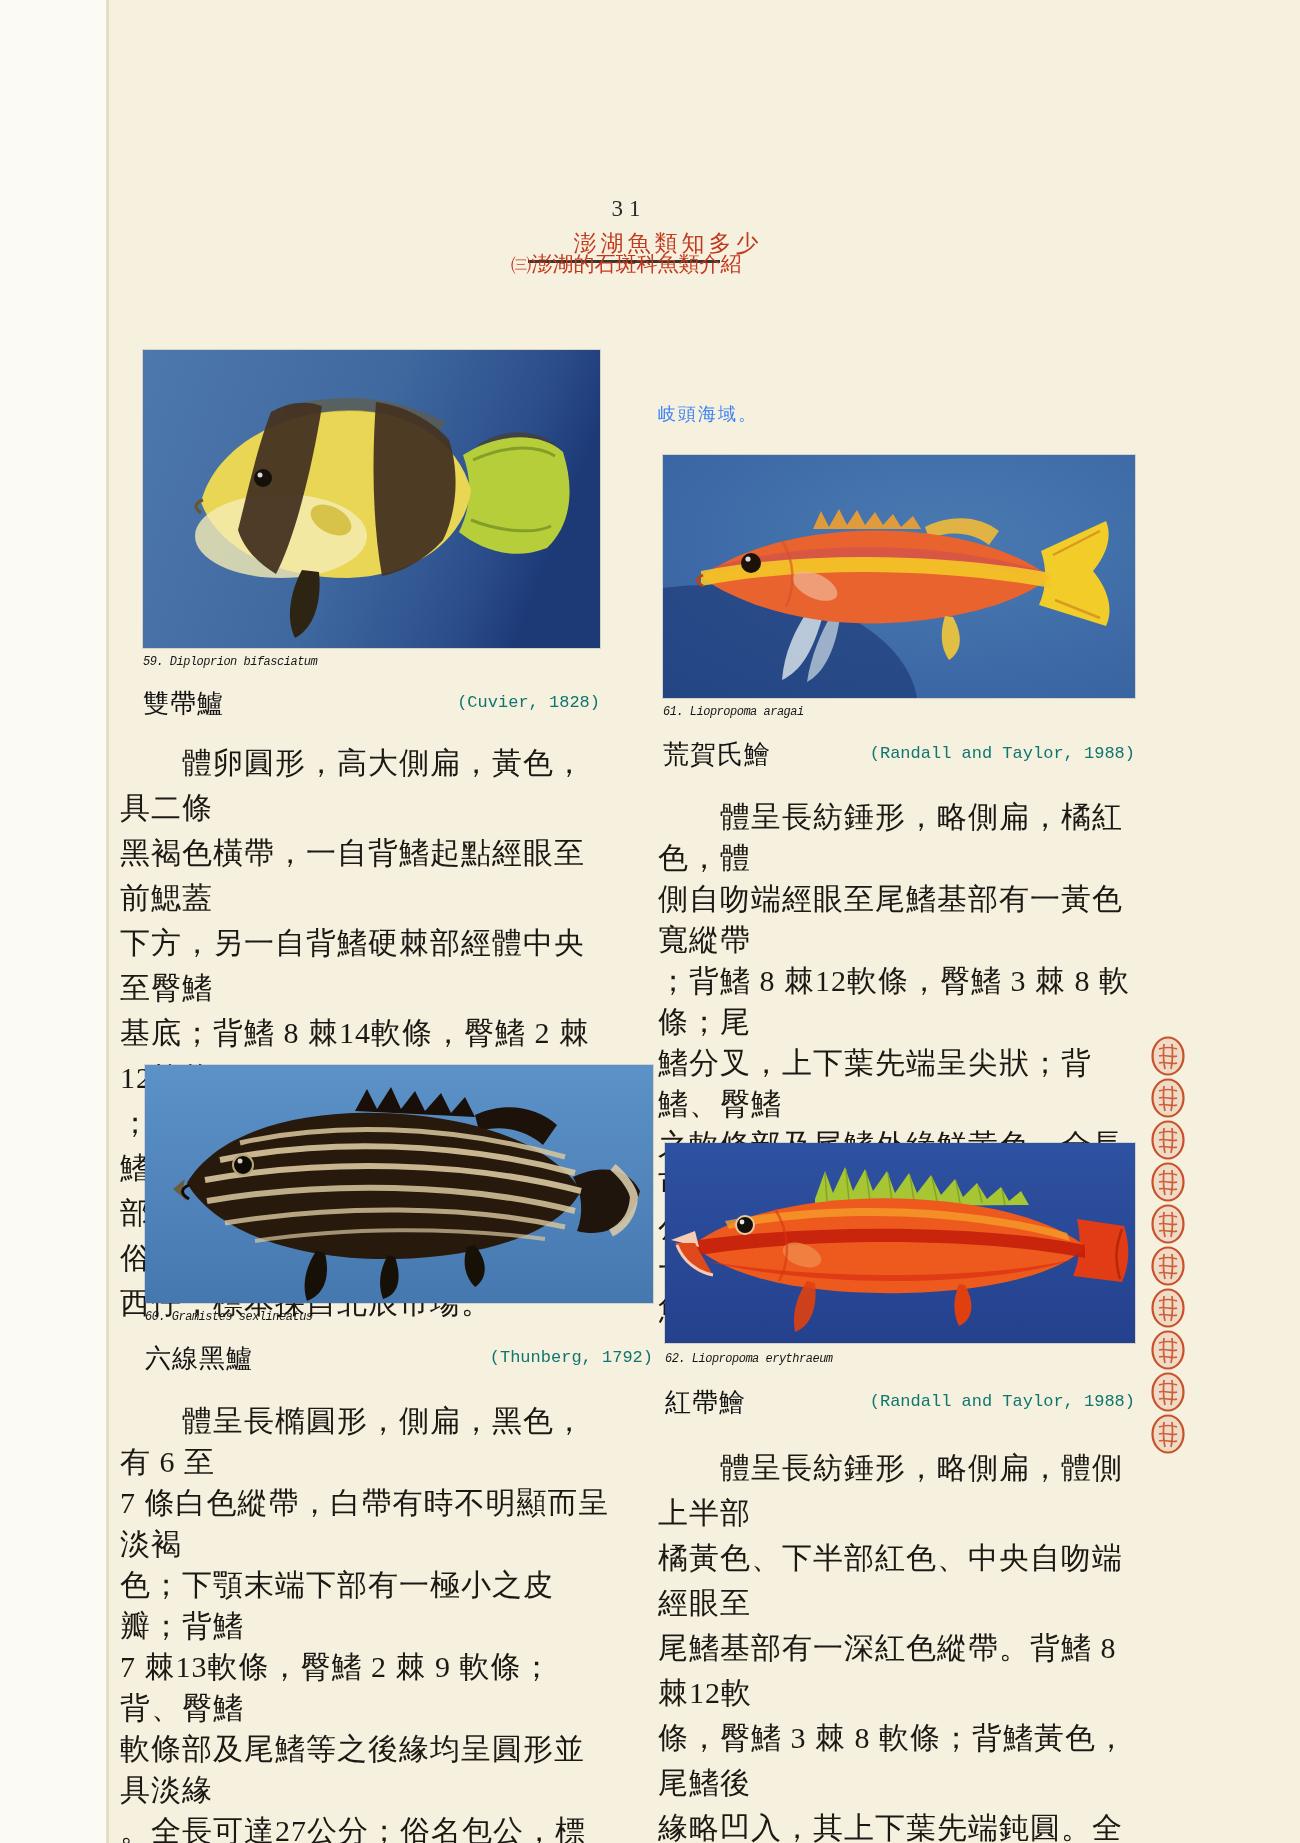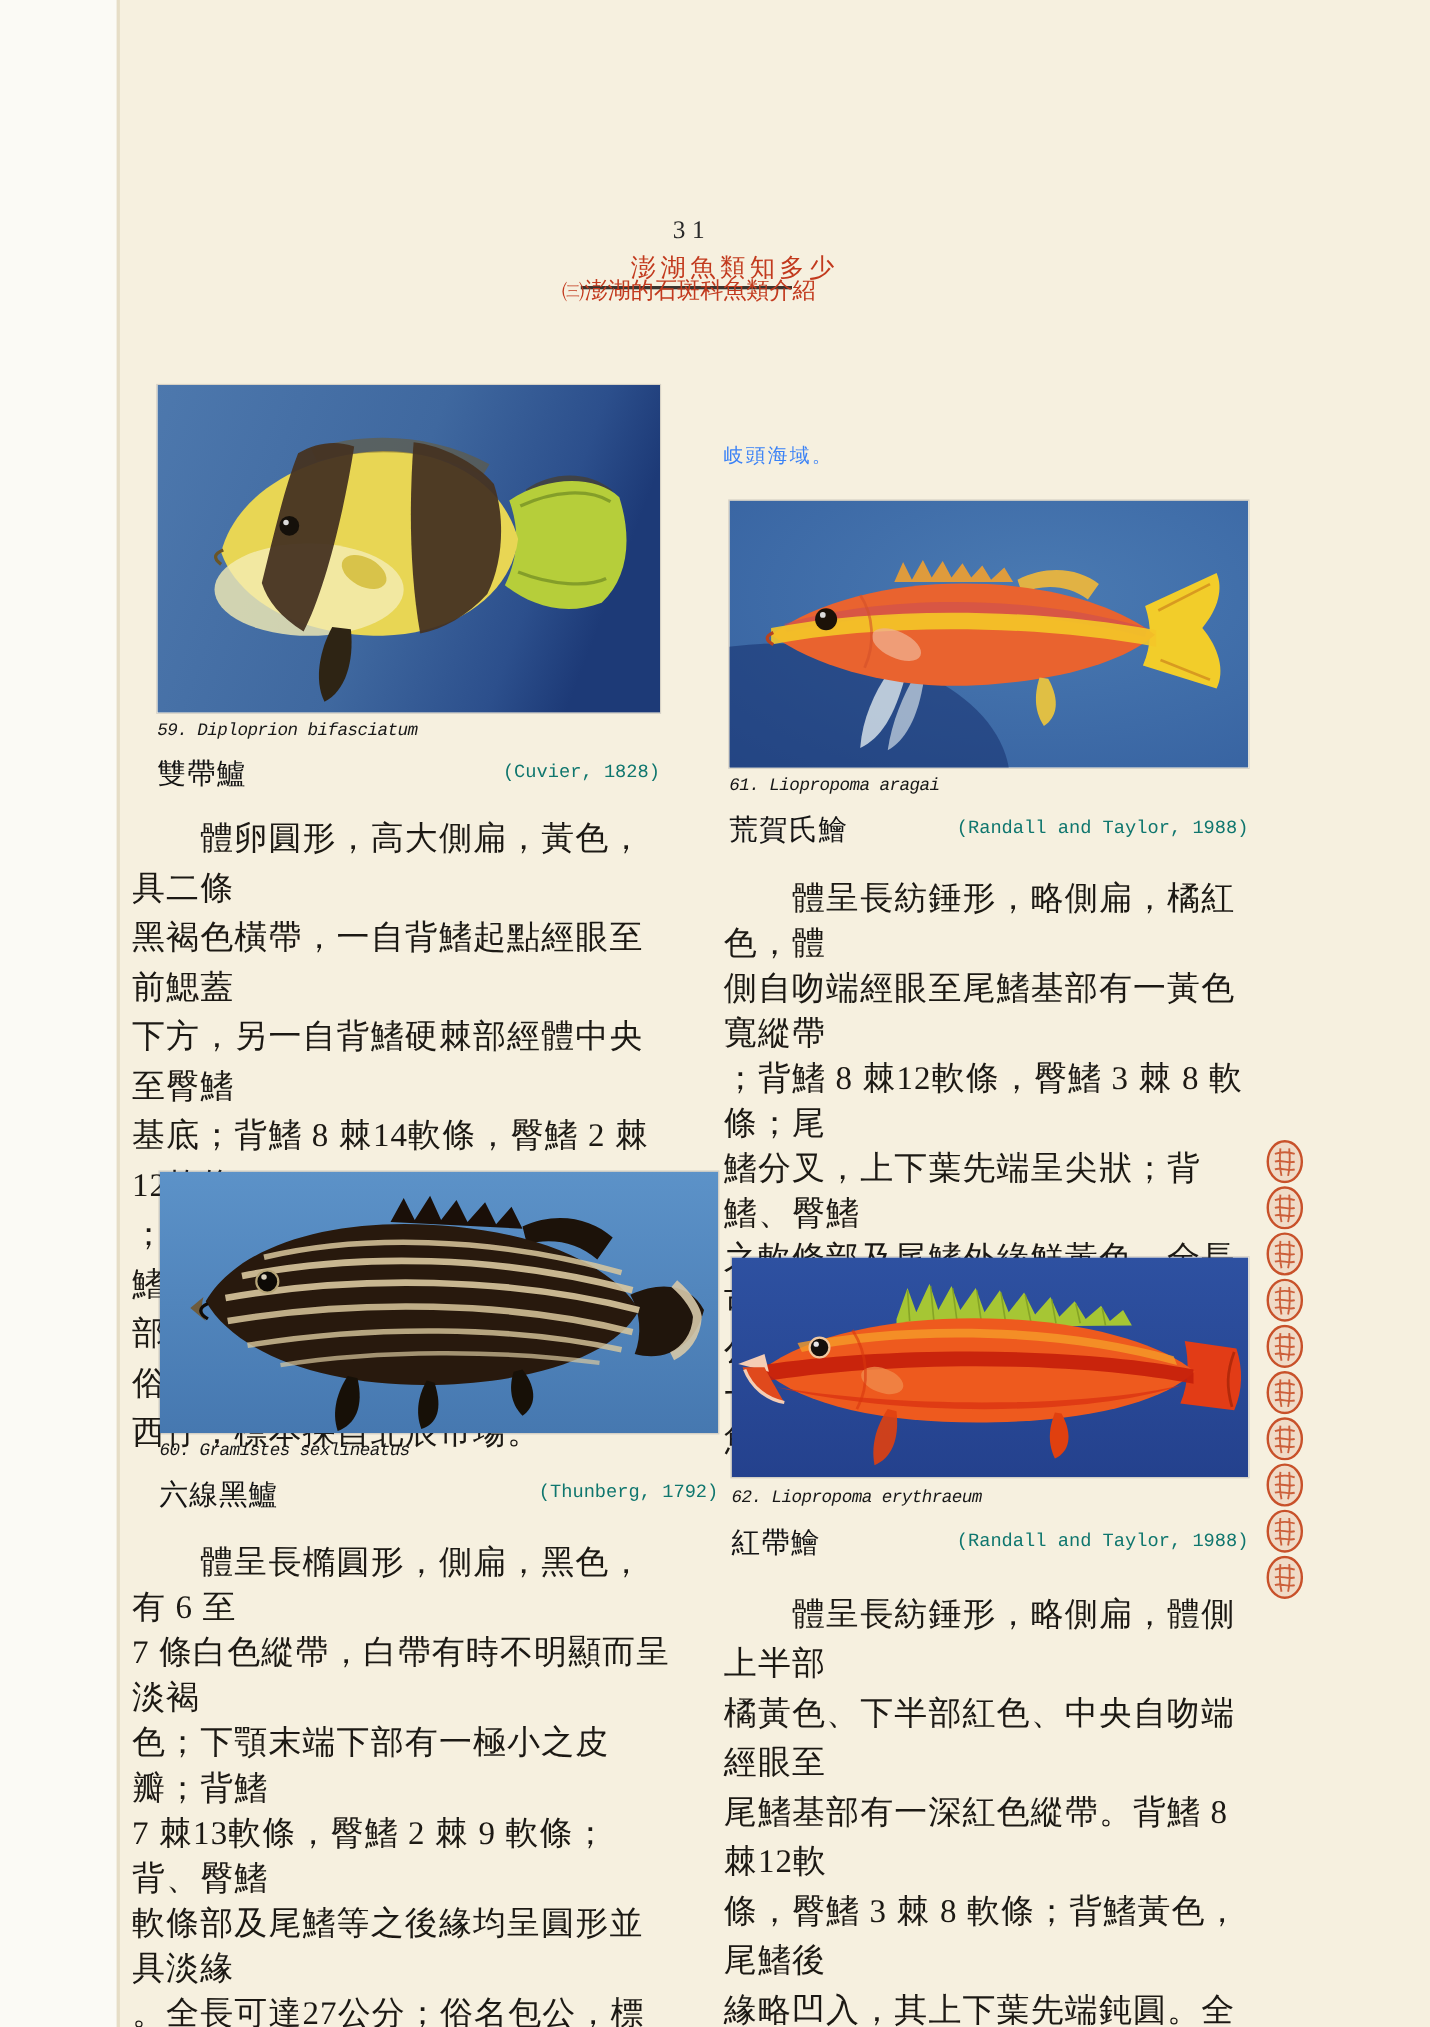--- a/index.html
+++ b/index.html
@@ -16,21 +16,21 @@
   .title{position:absolute;left:668px;top:228px;transform:translateX(-50%);
     font-size:23px;letter-spacing:4px;color:var(--accent);font-weight:normal;white-space:nowrap}
   .title-rule{position:absolute;left:528px;top:260px;width:192px;height:2.5px;background:#3b3530}
   .subtitle{position:absolute;left:626px;top:250px;transform:translateX(-50%);
     font-size:21px;color:var(--accent);white-space:nowrap}
 
   .photo{position:absolute;overflow:hidden;box-shadow:0 0 0 1px rgba(40,40,60,.15)}
   .photo svg{display:block;width:100%;height:100%}
 
   .caption{position:absolute;font-family:"Liberation Mono",monospace;font-style:italic;
-    font-size:16px;color:#171717;letter-spacing:-0.5px;white-space:nowrap}
+    font-size:12px;color:#171717;letter-spacing:-0.5px;white-space:nowrap}
   .namerow{position:absolute;display:flex;justify-content:space-between;align-items:center}
   .cname{font-size:26px;letter-spacing:1px;color:#141414}
   .author{font-family:"Liberation Mono",monospace;font-size:17px;color:#0f766e;padding-bottom:3px;white-space:nowrap}
 
   .para{position:absolute;width:492px;font-size:30px;letter-spacing:1px;
     line-height:45px;white-space:pre-line;color:#1c1914}
   .para.tight{line-height:41px}
   .lead{position:absolute;left:658px;top:402px;font-size:18px;letter-spacing:2px;color:#3b82f6}
 
   #photo59{left:143px;top:350px;width:457px;height:298px}

